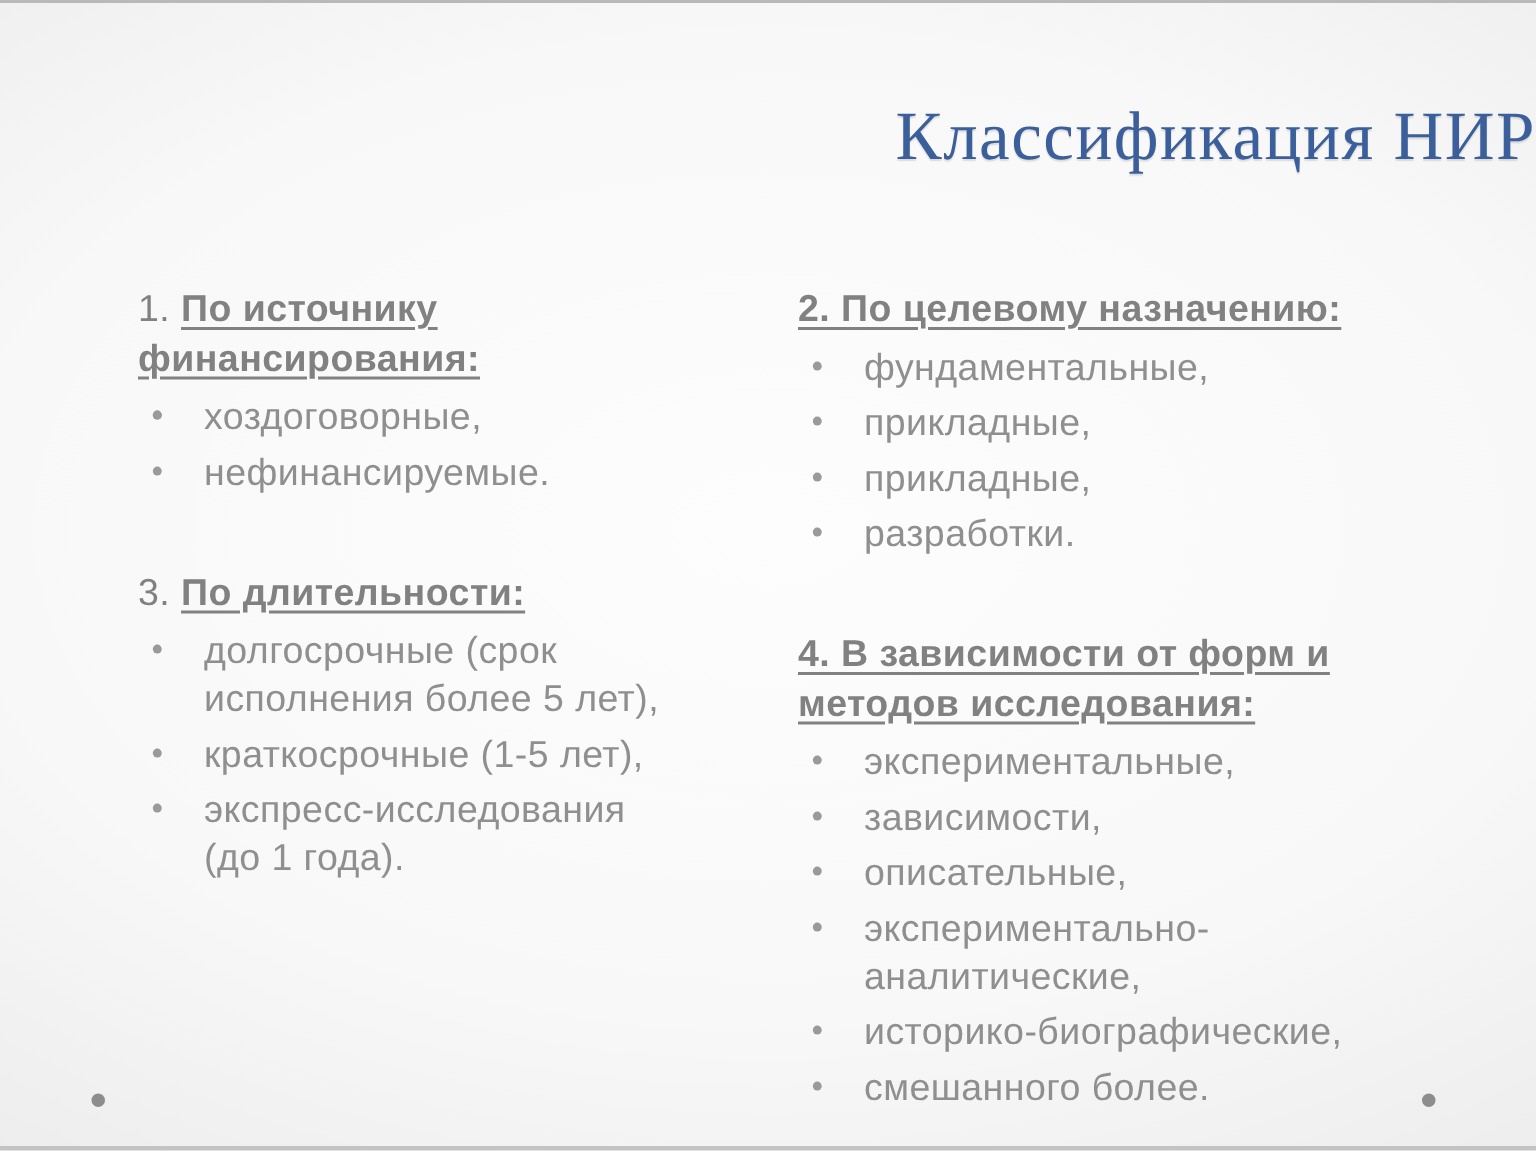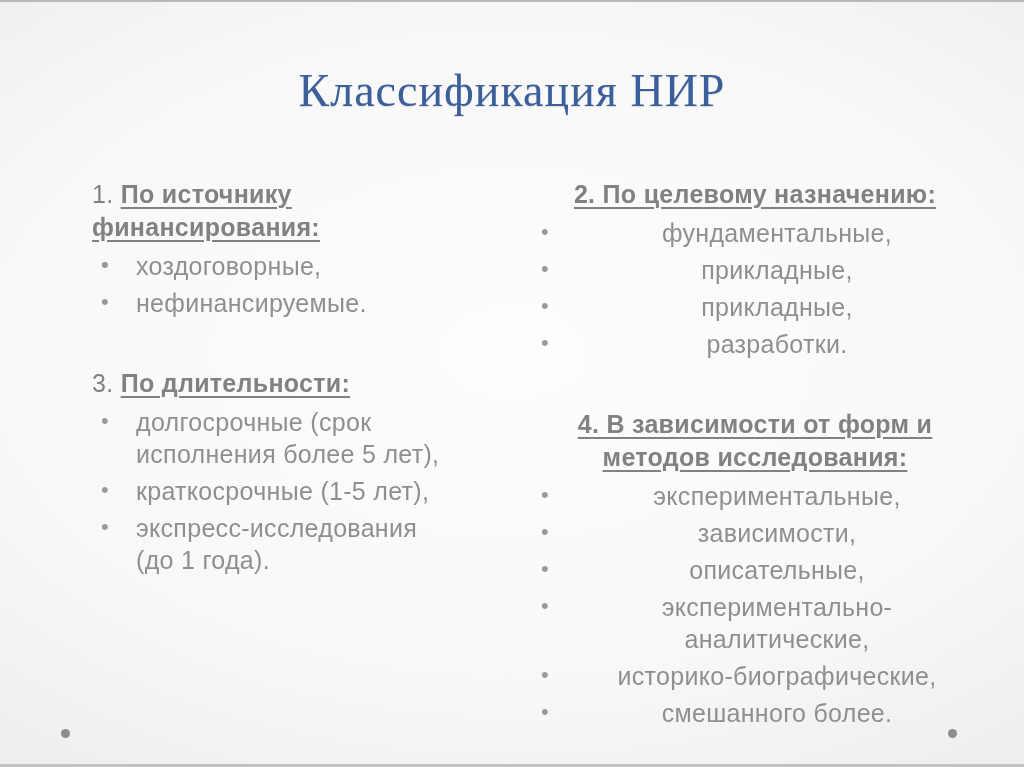--- a/index.html
+++ b/index.html
@@ -14,37 +14,37 @@
     box-sizing: border-box;
     background: radial-gradient(ellipse 115% 95% at 50% 46%, #fdfdfd 0%, #f8f8f8 45%, #ececec 75%, #d8d8d8 100%);
     border-top: 2px solid #b9b9b9;
     border-bottom: 3px solid #c3c3c3;
     overflow: hidden;
   }
   .title {
     position: absolute;
     top: 62px; left: 0; width: 100%;
     margin: 0;
-    text-align: center;
+    text-align: right;
     font-family: "Liberation Serif", "DejaVu Serif", serif;
     font-size: 46px;
     font-weight: normal;
     letter-spacing: 1px;
     color: #3a5f9b;
     text-shadow: 0 1px 1px rgba(0,0,0,0.12);
   }
   .content {
     position: absolute;
-    top: 176px; left: 92px;
+    top: 188px; left: 92px;
     display: flex;
     gap: 72px;
   }
   .column { display: block; }
   .column.left  { width: 368px; }
-  .column.right { width: 446px; text-align: center; }
+  .column.right { width: 446px; }
   .block + .block { margin-top: 48px; }
   .block-heading {
     margin: 0 0 6px 0;
     font-size: 25px;
     line-height: 33px;
     font-weight: bold;
     color: #818181;
     letter-spacing: 0.3px;
   }
   .block-heading .prefix {

